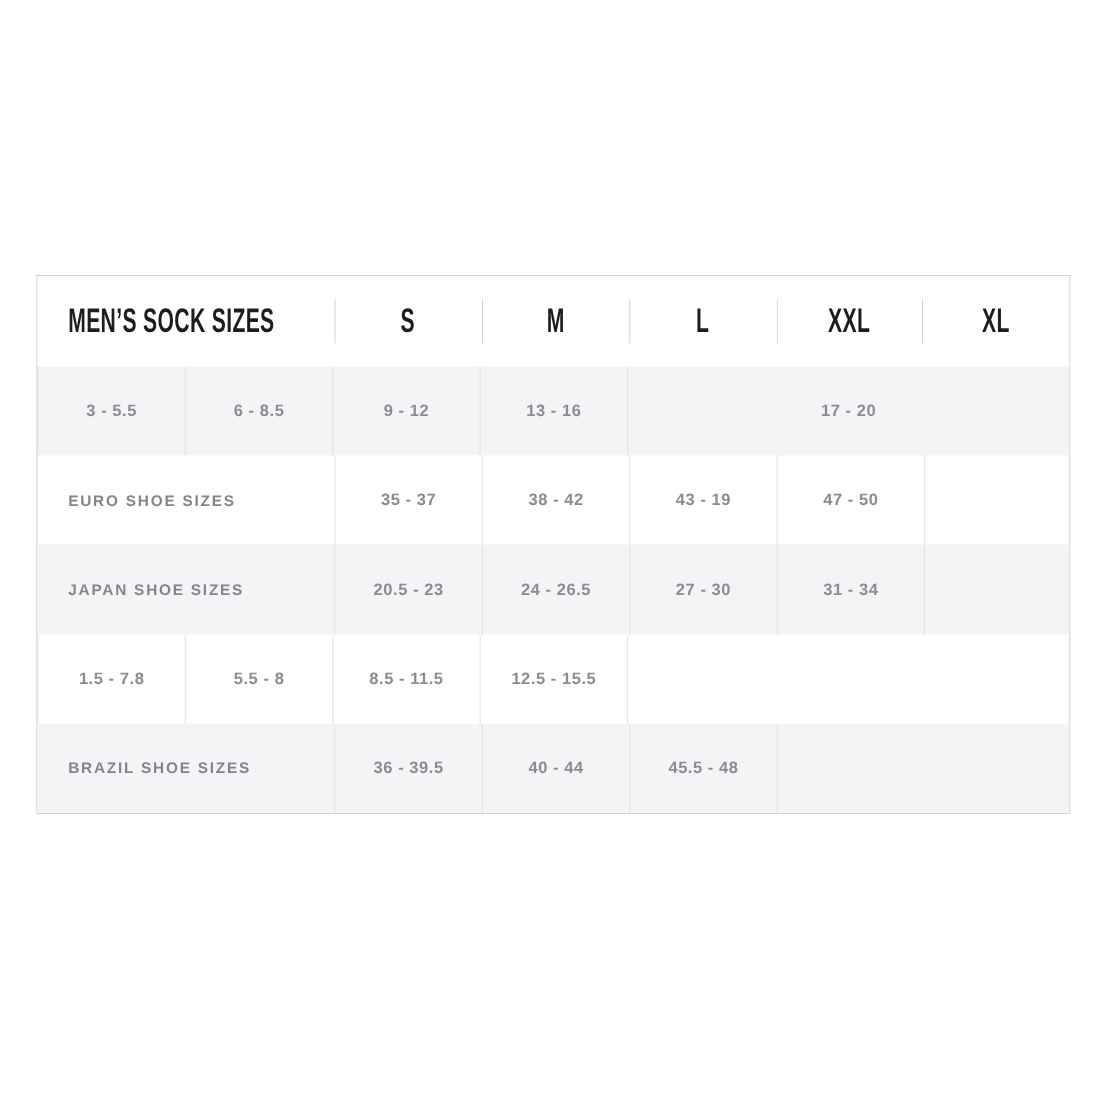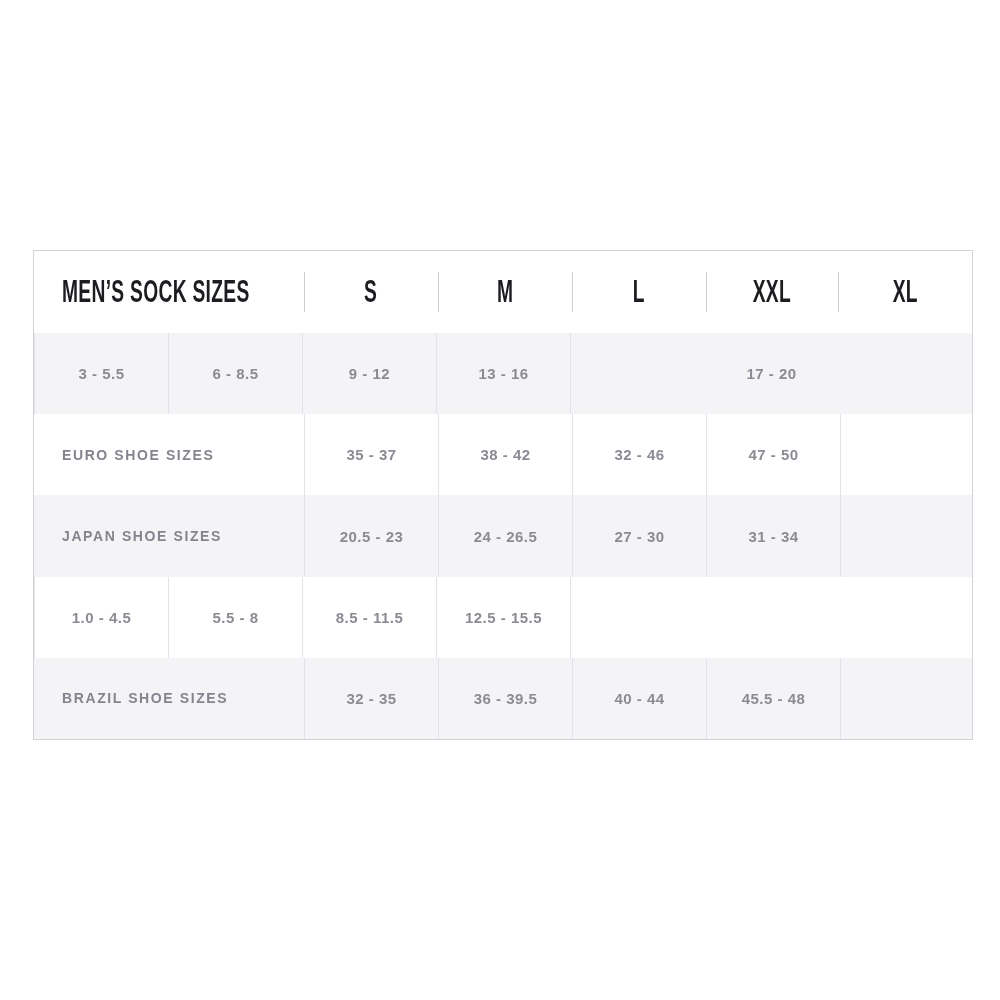--- a/index.html
+++ b/index.html
@@ -125,45 +125,44 @@
       <div class="cell val">6 - 8.5</div>
       <div class="cell val">9 - 12</div>
       <div class="cell val">13 - 16</div>
       <div class="cell val last">17 - 20</div>
     </div>
 
     <div class="trow">
       <div class="cell rlabel">EURO SHOE SIZES</div>
       <div class="cell val">35 - 37</div>
       <div class="cell val">38 - 42</div>
-      <div class="cell val">32 - 46</div>
+      <div class="cell val">43 - 19</div>
       <div class="cell val">47 - 50</div>
       <div class="cell val last"></div>
     </div>
 
     <div class="trow alt">
       <div class="cell rlabel">JAPAN SHOE SIZES</div>
       <div class="cell val">20.5 - 23</div>
       <div class="cell val">24 - 26.5</div>
       <div class="cell val">27 - 30</div>
       <div class="cell val">31 - 34</div>
       <div class="cell val last"></div>
     </div>
 
     <div class="trow">
-      <div class="cell val">1.0 - 4.5</div>
+      <div class="cell val">1.5 - 7.8</div>
       <div class="cell val">5.5 - 8</div>
       <div class="cell val">8.5 - 11.5</div>
       <div class="cell val">12.5 - 15.5</div>
       <div class="cell val last"></div>
     </div>
 
     <div class="trow alt">
       <div class="cell rlabel">BRAZIL SHOE SIZES</div>
-      <div class="cell val">32 - 35</div>
       <div class="cell val">36 - 39.5</div>
       <div class="cell val">40 - 44</div>
       <div class="cell val">45.5 - 48</div>
       <div class="cell val last"></div>
     </div>
 
   </div>
 </div>
 
 </body></html>

